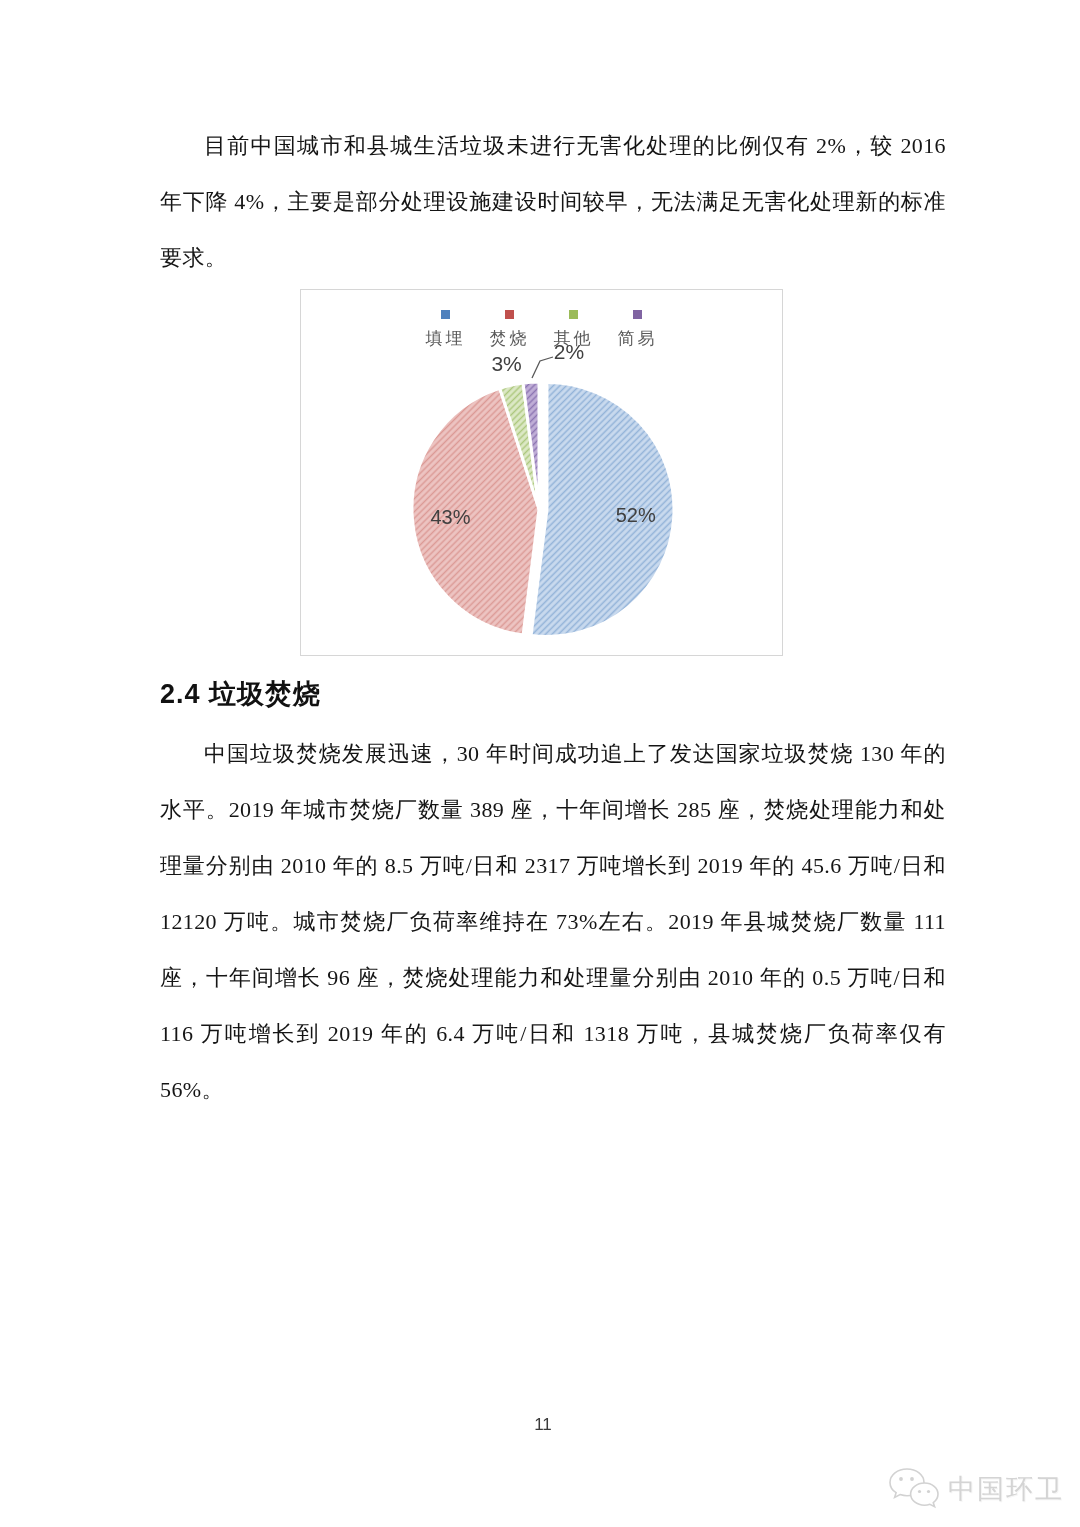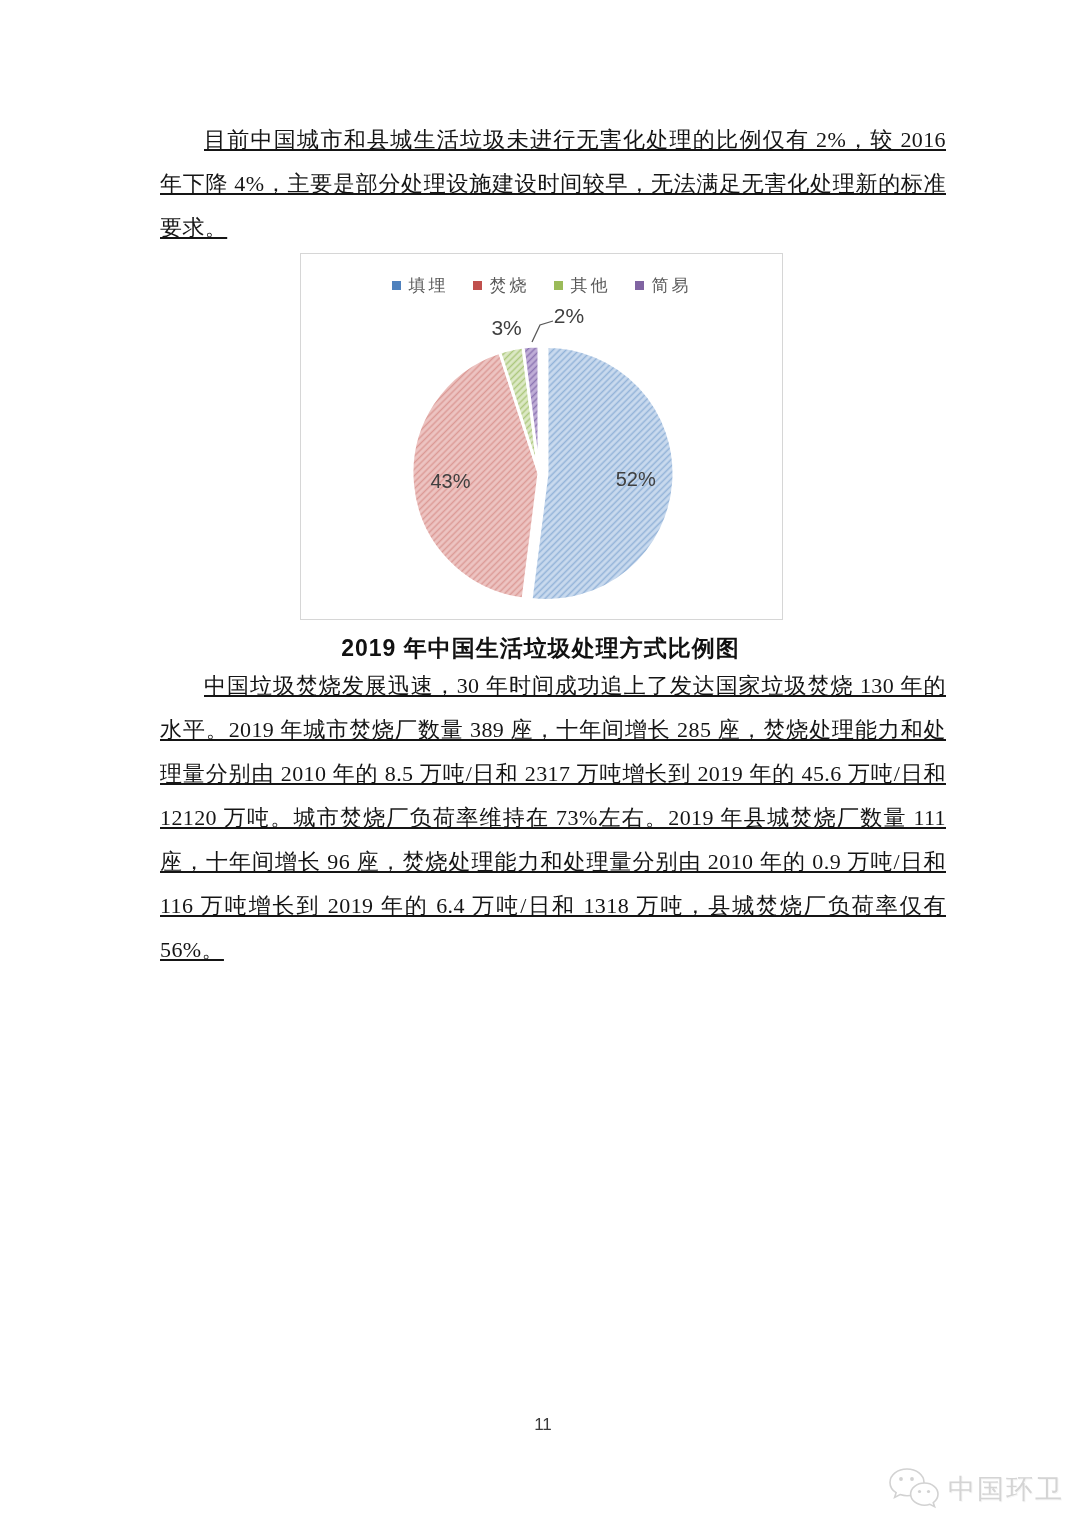--- a/index.html
+++ b/index.html
@@ -1,24 +1,24 @@
 <!DOCTYPE html>
 <html><head>
 <meta charset="utf-8">
 <style>
   html,body{margin:0;padding:0;background:#ffffff;}
   .page{position:relative;width:1080px;height:1527px;background:#fff;overflow:hidden;
         font-family:"Liberation Serif","DejaVu Serif",serif;color:#151515;}
   .content{position:absolute;left:160px;top:118px;width:786px;}
-  p.body{font-size:22px;line-height:44px;text-align:justify;margin:0;text-indent:2em;letter-spacing:0.4px;text-decoration:underline;}
+  p.body{font-size:22px;line-height:56px;text-align:justify;margin:0;text-indent:2em;letter-spacing:0.4px;}
   figure{margin:3px 0 0 140px;width:483px;}
   .chart-box{position:relative;width:481px;height:365px;border:1px solid #d6d6d6;background:#fff;}
   .legend{position:absolute;top:20px;left:0;right:0;display:flex;justify-content:center;gap:24px;
           font-family:"Liberation Sans","DejaVu Sans",sans-serif;font-size:17px;color:#595959;z-index:2;}
-  .legend-item{display:flex;align-items:center;gap:8px;letter-spacing:3px;}
+  .legend-item{display:flex;align-items:center;gap:8px;letter-spacing:3px;flex-direction:column;}
   .swatch{width:9px;height:9px;display:inline-block;flex:none;}
   svg.pie{position:absolute;left:0;top:0;}
   figcaption{margin-top:13px;width:481px;text-align:center;font-weight:bold;font-size:23px;color:#111;
              font-family:"Liberation Sans","DejaVu Sans",sans-serif;letter-spacing:1px;}
   h2.section{font-family:"Liberation Sans","DejaVu Sans",sans-serif;font-size:27px;font-weight:bold;
              margin:20px 0 14px 0;color:#111;letter-spacing:1px;}
   .page-number{position:absolute;bottom:92px;left:0;right:0;text-align:center;font-size:17px;color:#3a3a3a;
                font-family:"Liberation Sans","DejaVu Sans",sans-serif;padding-left:6px;}
   .watermark{position:absolute;right:16px;bottom:16px;display:flex;align-items:center;gap:8px;
              font-family:"Liberation Sans","DejaVu Sans",sans-serif;font-size:27px;color:#d4d4d4;
@@ -76,25 +76,25 @@
             <text fill="#404040" font-family="&quot;Liberation Sans&quot;,&quot;DejaVu Sans&quot;,sans-serif" text-anchor="middle" font-size="20" x="334.7087899846995" y="232.08440134239046">52%</text>
             <path d="M 238,219 L 222.08267933733336,344.9985670669387 A 127,127 0 0 1 198.75484171438166,98.2158224305155 Z" fill="url(#hatch1)" stroke="#ffffff" stroke-width="3" stroke-linejoin="round"></path>
             <text fill="#404040" font-family="&quot;Liberation Sans&quot;,&quot;DejaVu Sans&quot;,sans-serif" text-anchor="middle" font-size="20" x="149.4945413467862" y="234.3662290540159">43%</text>
             <path d="M 238,219 L 198.75484171438166,98.2158224305155 A 127,127 0 0 1 222.0826793373333,93.00143293306132 Z" fill="url(#hatch2)" stroke="#ffffff" stroke-width="3" stroke-linejoin="round"></path>
             <text fill="#404040" font-family="&quot;Liberation Sans&quot;,&quot;DejaVu Sans&quot;,sans-serif" text-anchor="middle" font-size="21" x="205.58609576088776" y="80.98852834352152">3%</text>
             <path d="M 238,219 L 222.0826793373333,93.00143293306132 A 127,127 0 0 1 237.99999999999997,92 Z" fill="url(#hatch3)" stroke="#ffffff" stroke-width="3" stroke-linejoin="round"></path>
             <polyline points="252,67 239,71 231,88" fill="none" stroke="#595959" stroke-width="1.3"></polyline>
             <text fill="#404040" font-family="&quot;Liberation Sans&quot;,&quot;DejaVu Sans&quot;,sans-serif" text-anchor="middle" font-size="21" x="268" y="69">2%</text>
           </svg>
       </div>
-      <figcaption>2019 年中国生活垃圾处理方式比例图</figcaption>
     </figure>
 
+    <h2 class="section">2.4 垃圾焚烧</h2>
 
-    <p class="body">中国垃圾焚烧发展迅速，30 年时间成功追上了发达国家垃圾焚烧 130 年的水平。2019 年城市焚烧厂数量 389 座，十年间增长 285 座，焚烧处理能力和处理量分别由 2010 年的 8.5 万吨/日和 2317 万吨增长到 2019 年的 45.6 万吨/日和 12120 万吨。城市焚烧厂负荷率维持在 73%左右。2019 年县城焚烧厂数量 111 座，十年间增长 96 座，焚烧处理能力和处理量分别由 2010 年的 0.9 万吨/日和 116 万吨增长到 2019 年的 6.4 万吨/日和 1318 万吨，县城焚烧厂负荷率仅有 56%。</p>
+    <p class="body">中国垃圾焚烧发展迅速，30 年时间成功追上了发达国家垃圾焚烧 130 年的水平。2019 年城市焚烧厂数量 389 座，十年间增长 285 座，焚烧处理能力和处理量分别由 2010 年的 8.5 万吨/日和 2317 万吨增长到 2019 年的 45.6 万吨/日和 12120 万吨。城市焚烧厂负荷率维持在 73%左右。2019 年县城焚烧厂数量 111 座，十年间增长 96 座，焚烧处理能力和处理量分别由 2010 年的 0.5 万吨/日和 116 万吨增长到 2019 年的 6.4 万吨/日和 1318 万吨，县城焚烧厂负荷率仅有 56%。</p>
   </div>
 
   <div class="page-number">11</div>
 
   <div class="watermark">
     <svg class="wm-icon" width="52" height="44" viewBox="0 0 52 44">
       <g fill="#ffffff" stroke="#d2d2d2" stroke-width="1.6">
         <path d="M19,2 C9.6,2 2,8.0 2,15.4 C2,19.6 4.4,23.3 8.1,25.7 L6.6,30.4 L12.1,27.6 C14.2,28.3 16.5,28.8 19,28.8 C28.4,28.8 36,22.8 36,15.4 C36,8.0 28.4,2 19,2 Z"></path>
         <path d="M36.5,16 C28.8,16 22.6,21.0 22.6,27.1 C22.6,33.2 28.8,38.2 36.5,38.2 C38.4,38.2 40.2,37.9 41.9,37.3 L46.6,39.7 L45.3,35.7 C48.2,33.7 50,30.6 50,27.1 C50,21.0 44.2,16 36.5,16 Z"></path>
       </g>

